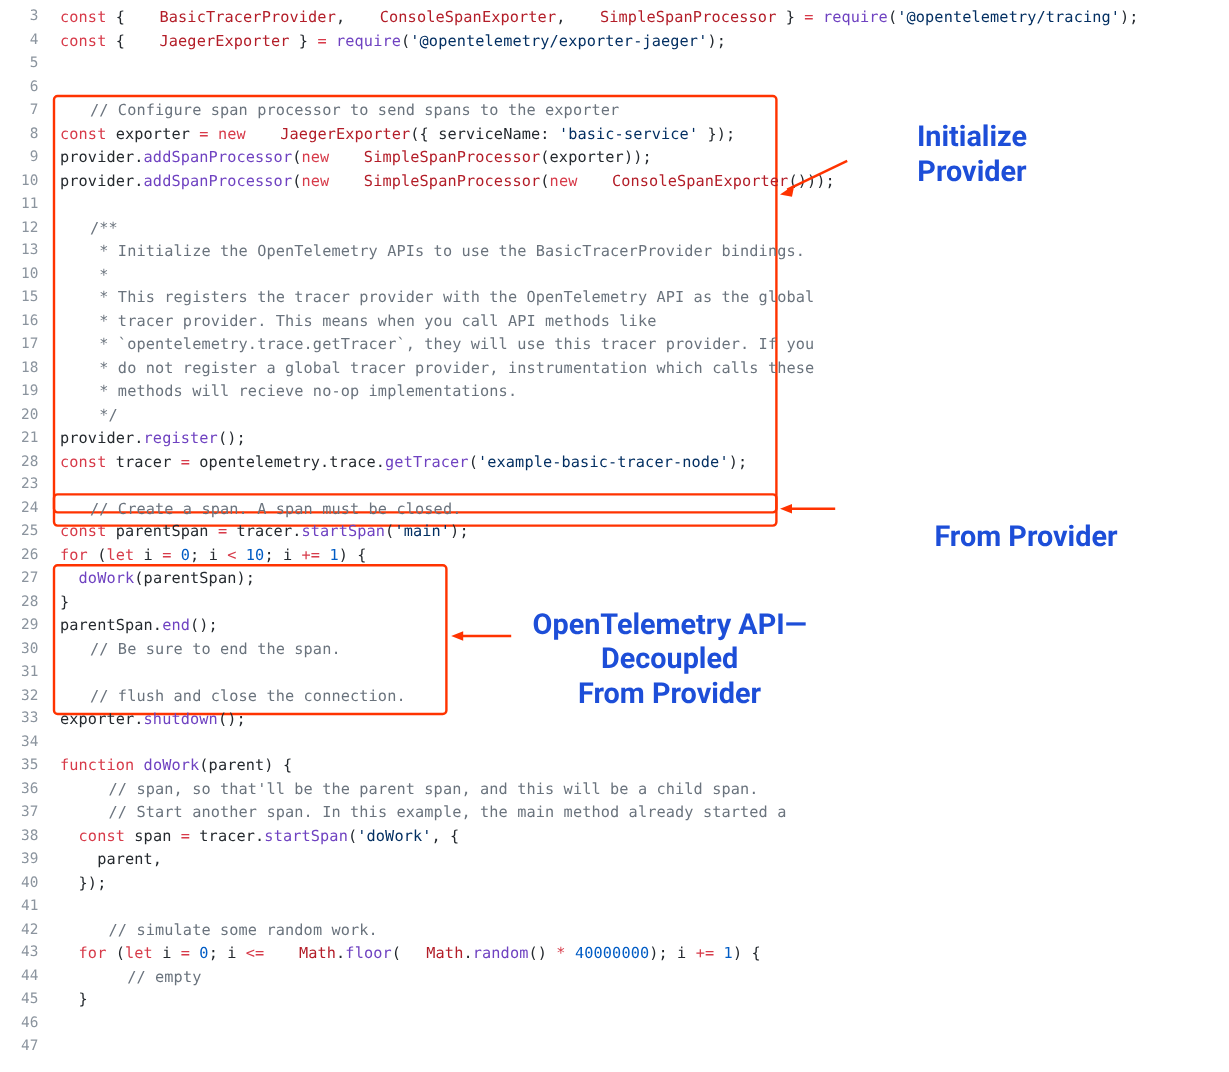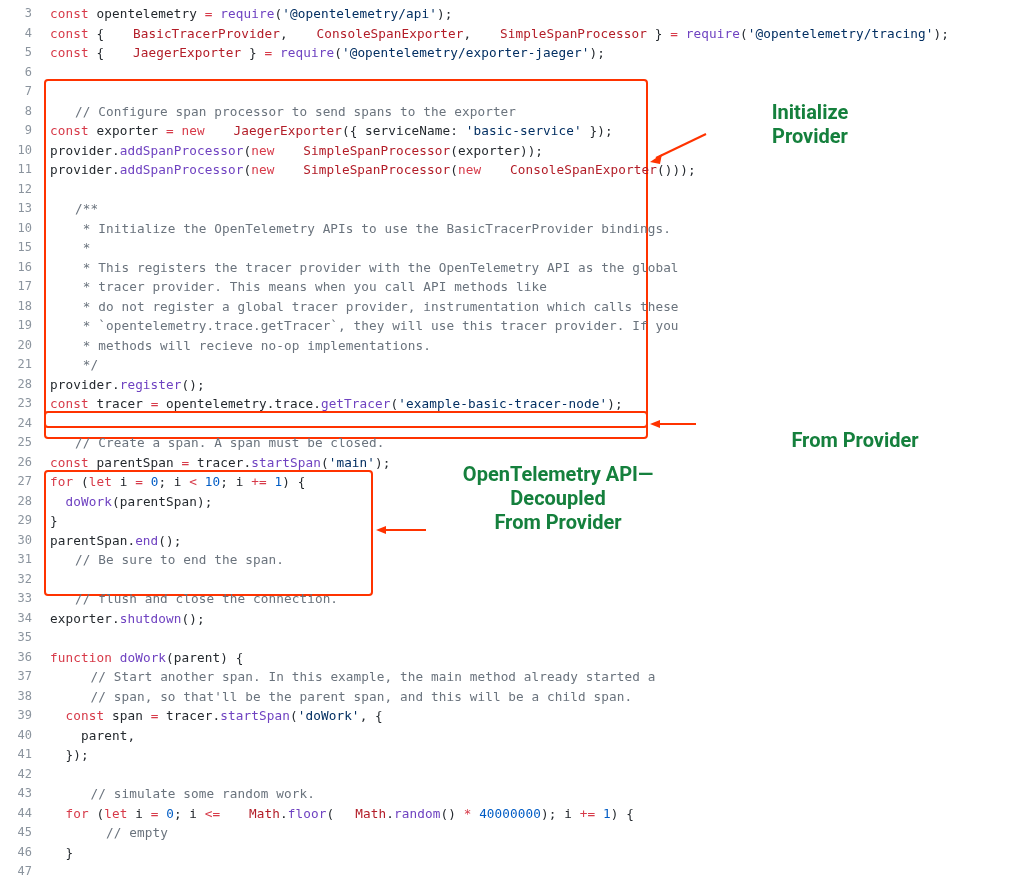--- a/index.html
+++ b/index.html
@@ -59,24 +59,24 @@
   
   .hbox {
     position: absolute;
     border: 2px solid #ff3300;
     border-radius: 4px;
     pointer-events: none;
     z-index: 3;
   }
   .annot {
     position: absolute;
-    color: #15803d;
+    color: #1d4ed8;
     font-family: -apple-system, BlinkMacSystemFont, "Segoe UI", Roboto, Helvetica, Arial, sans-serif;
     font-weight: 700;
-    font-size: 20px;
+    font-size: 24px;
     text-align: center;
     line-height: 1.2;
     z-index: 6;
   }
   .arrow {
     position: absolute;
     z-index: 6;
   }
   .arrow svg { display:block; }
   .arrow-line {
@@ -112,21 +112,21 @@
     <br>
     <span>From Provider</span>
   </div>
   <div class="arrow" style="left:648px; top:418px; width:50px; height:12px;">
     <svg width="50" height="12">
         <line class="arrow-line" x1="48" y1="6" x2="8" y2="6"></line>
         <polygon class="arrow-head" points="2,6 12,2 12,10"></polygon>
       </svg>
   </div>
 
-  <div class="annot" style="left:428px; top:462px; width:260px;">
+  <div class="annot" style="left:428px; top:506px; width:260px;">
     <span>OpenTelemetry API—</span><br>
     <span>Decoupled</span><br>
     <span>From Provider</span>
   </div>
   <div class="arrow" style="left:374px; top:524px; width:55px; height:12px;">
     <svg width="55" height="12">
         <line class="arrow-line" x1="52" y1="6" x2="8" y2="6"></line>
         <polygon class="arrow-head" points="2,6 12,2 12,10"></polygon>
       </svg>
   </div>
@@ -172,56 +172,55 @@
       <div>40</div>
       <div>41</div>
       <div>42</div>
       <div>43</div>
       <div>44</div>
       <div>45</div>
       <div>46</div>
       <div>47</div>
     </div>
   <div class="code">
-      <div class="line"><span class="kw">const</span><span class="nm"> opentelemetry </span><span class="op">=</span><span class="nm"> </span><span class="fn">require</span><span class="nm">(</span><span class="str">'@opentelemetry/api'</span><span class="nm">);</span></div>
       <div class="line"><span class="kw">const</span><span class="nm"> { </span><span class="cls">BasicTracerProvider</span><span class="nm">, </span><span class="cls">ConsoleSpanExporter</span><span class="nm">, </span><span class="cls">SimpleSpanProcessor</span><span class="nm"> } </span><span class="op">=</span><span class="nm"> </span><span class="fn">require</span><span class="nm">(</span><span class="str">'@opentelemetry/tracing'</span><span class="nm">);</span></div>
       <div class="line"><span class="kw">const</span><span class="nm"> { </span><span class="cls">JaegerExporter</span><span class="nm"> } </span><span class="op">=</span><span class="nm"> </span><span class="fn">require</span><span class="nm">(</span><span class="str">'@opentelemetry/exporter-jaeger'</span><span class="nm">);</span></div>
       <div class="line"></div>
       <div class="line"></div>
       <div class="line"><span class="com">// Configure span processor to send spans to the exporter</span></div>
       <div class="line"><span class="kw">const</span><span class="nm"> exporter </span><span class="op">=</span><span class="nm"> </span><span class="kw">new</span><span class="nm"> </span><span class="cls">JaegerExporter</span><span class="nm">({ serviceName: </span><span class="str">'basic-service'</span><span class="nm"> });</span></div>
       <div class="line"><span class="nm">provider.</span><span class="fn">addSpanProcessor</span><span class="nm">(</span><span class="kw">new</span><span class="nm"> </span><span class="cls">SimpleSpanProcessor</span><span class="nm">(exporter));</span></div>
       <div class="line"><span class="nm">provider.</span><span class="fn">addSpanProcessor</span><span class="nm">(</span><span class="kw">new</span><span class="nm"> </span><span class="cls">SimpleSpanProcessor</span><span class="nm">(</span><span class="kw">new</span><span class="nm"> </span><span class="cls">ConsoleSpanExporter</span><span class="nm">()));</span></div>
       <div class="line"></div>
       <div class="line"><span class="com">/**</span></div>
       <div class="line"><span class="com"> * Initialize the OpenTelemetry APIs to use the BasicTracerProvider bindings.</span></div>
       <div class="line"><span class="com"> *</span></div>
       <div class="line"><span class="com"> * This registers the tracer provider with the OpenTelemetry API as the global</span></div>
       <div class="line"><span class="com"> * tracer provider. This means when you call API methods like</span></div>
+      <div class="line"><span class="com"> * `opentelemetry.trace.getTracer`, they will use this tracer provider. If you</span></div>
       <div class="line"><span class="com"> * do not register a global tracer provider, instrumentation which calls these</span></div>
-      <div class="line"><span class="com"> * `opentelemetry.trace.getTracer`, they will use this tracer provider. If you</span></div>
       <div class="line"><span class="com"> * methods will recieve no-op implementations.</span></div>
       <div class="line"><span class="com"> */</span></div>
       <div class="line"><span class="nm">provider.</span><span class="fn">register</span><span class="nm">();</span></div>
       <div class="line"><span class="kw">const</span><span class="nm"> tracer </span><span class="op">=</span><span class="nm"> opentelemetry.trace.</span><span class="fn">getTracer</span><span class="nm">(</span><span class="str">'example-basic-tracer-node'</span><span class="nm">);</span></div>
       <div class="line"></div>
       <div class="line"><span class="com">// Create a span. A span must be closed.</span></div>
       <div class="line"><span class="kw">const</span><span class="nm"> parentSpan </span><span class="op">=</span><span class="nm"> tracer.</span><span class="fn">startSpan</span><span class="nm">(</span><span class="str">'main'</span><span class="nm">);</span></div>
       <div class="line"><span class="kw">for</span><span class="nm"> (</span><span class="kw">let</span><span class="nm"> i </span><span class="op">=</span><span class="nm"> </span><span class="num">0</span><span class="nm">; i </span><span class="op">&lt;</span><span class="nm"> </span><span class="num">10</span><span class="nm">; i </span><span class="op">+=</span><span class="nm"> </span><span class="num">1</span><span class="nm">) {</span></div>
       <div class="line"><span class="nm">  </span><span class="fn">doWork</span><span class="nm">(parentSpan);</span></div>
       <div class="line"><span class="nm">}</span></div>
       <div class="line"><span class="nm">parentSpan.</span><span class="fn">end</span><span class="nm">();</span></div>
       <div class="line"><span class="com">// Be sure to end the span.</span></div>
       <div class="line"></div>
       <div class="line"><span class="com">// flush and close the connection.</span></div>
       <div class="line"><span class="nm">exporter.</span><span class="fn">shutdown</span><span class="nm">();</span></div>
       <div class="line"></div>
       <div class="line"><span class="kw">function</span><span class="nm"> </span><span class="fn">doWork</span><span class="nm">(parent) {</span></div>
+      <div class="line"><span class="nm">  </span><span class="com">// span, so that'll be the parent span, and this will be a child span.</span></div>
       <div class="line"><span class="nm">  </span><span class="com">// Start another span. In this example, the main method already started a</span></div>
-      <div class="line"><span class="nm">  </span><span class="com">// span, so that'll be the parent span, and this will be a child span.</span></div>
       <div class="line"><span class="nm">  </span><span class="kw">const</span><span class="nm"> span </span><span class="op">=</span><span class="nm"> tracer.</span><span class="fn">startSpan</span><span class="nm">(</span><span class="str">'doWork'</span><span class="nm">, {</span></div>
       <div class="line"><span class="nm">    parent,</span></div>
       <div class="line"><span class="nm">  });</span></div>
       <div class="line"></div>
       <div class="line"><span class="nm">  </span><span class="com">// simulate some random work.</span></div>
       <div class="line"><span class="nm">  </span><span class="kw">for</span><span class="nm"> (</span><span class="kw">let</span><span class="nm"> i </span><span class="op">=</span><span class="nm"> </span><span class="num">0</span><span class="nm">; i </span><span class="op">&lt;=</span><span class="nm"> </span><span class="cls">Math</span><span class="nm">.</span><span class="fn">floor</span><span class="nm">(</span><span class="cls">Math</span><span class="nm">.</span><span class="fn">random</span><span class="nm">() </span><span class="op">*</span><span class="nm"> </span><span class="num">40000000</span><span class="nm">); i </span><span class="op">+=</span><span class="nm"> </span><span class="num">1</span><span class="nm">) {</span></div>
       <div class="line"><span class="nm">    </span><span class="com">// empty</span></div>
       <div class="line"><span class="nm">  }</span></div>
     </div>
 </div>

